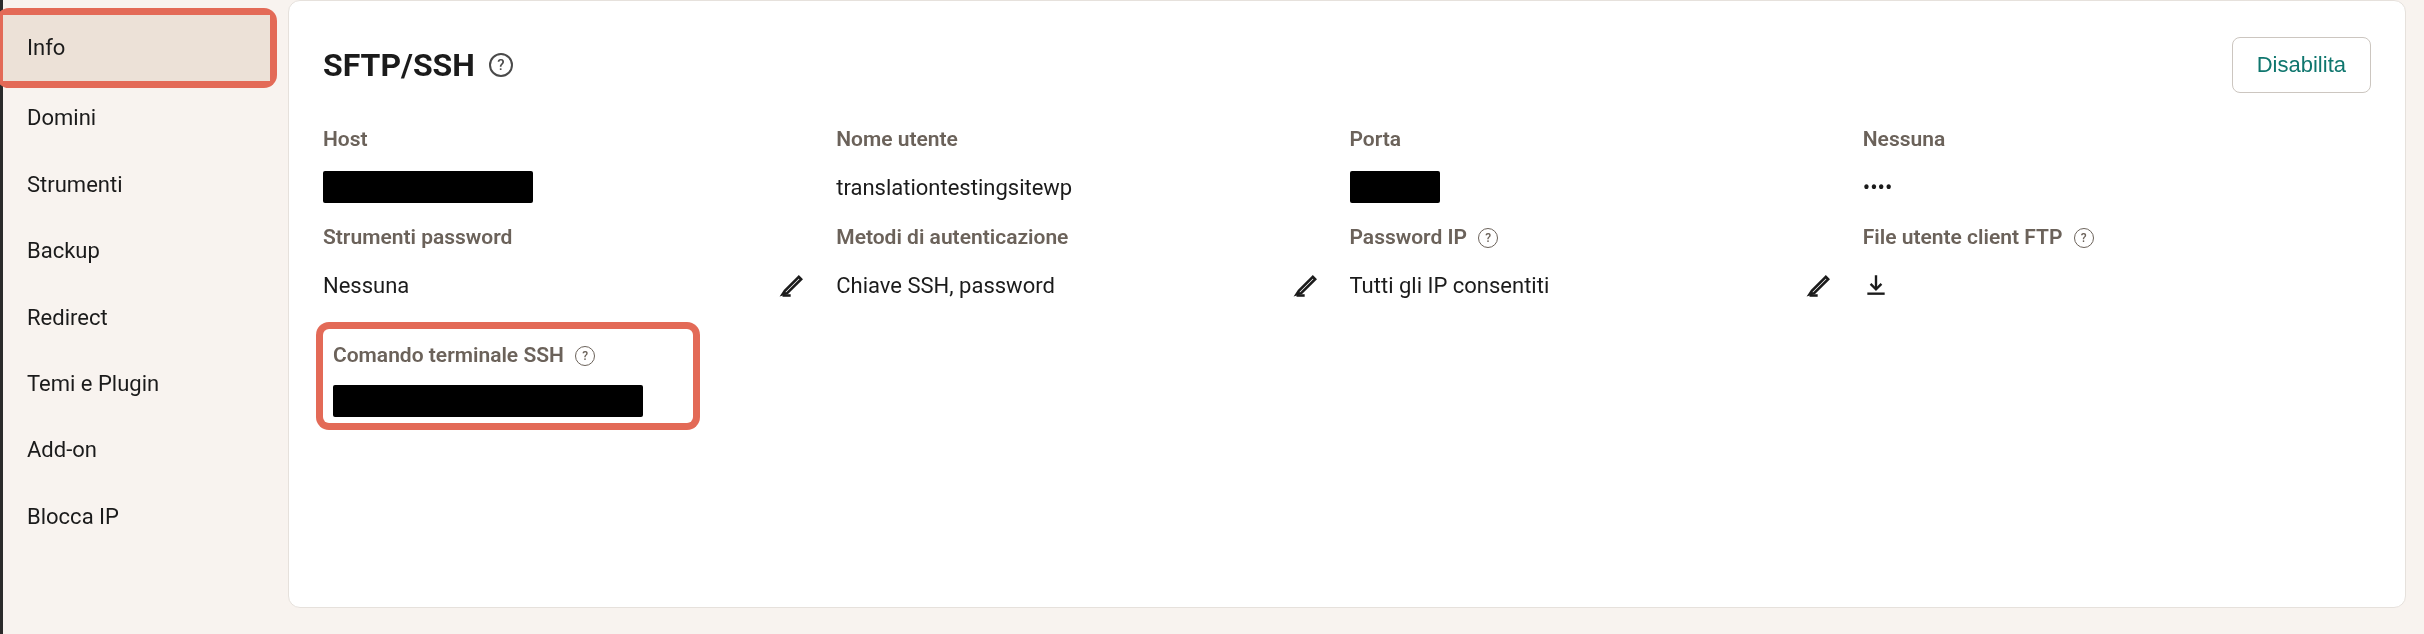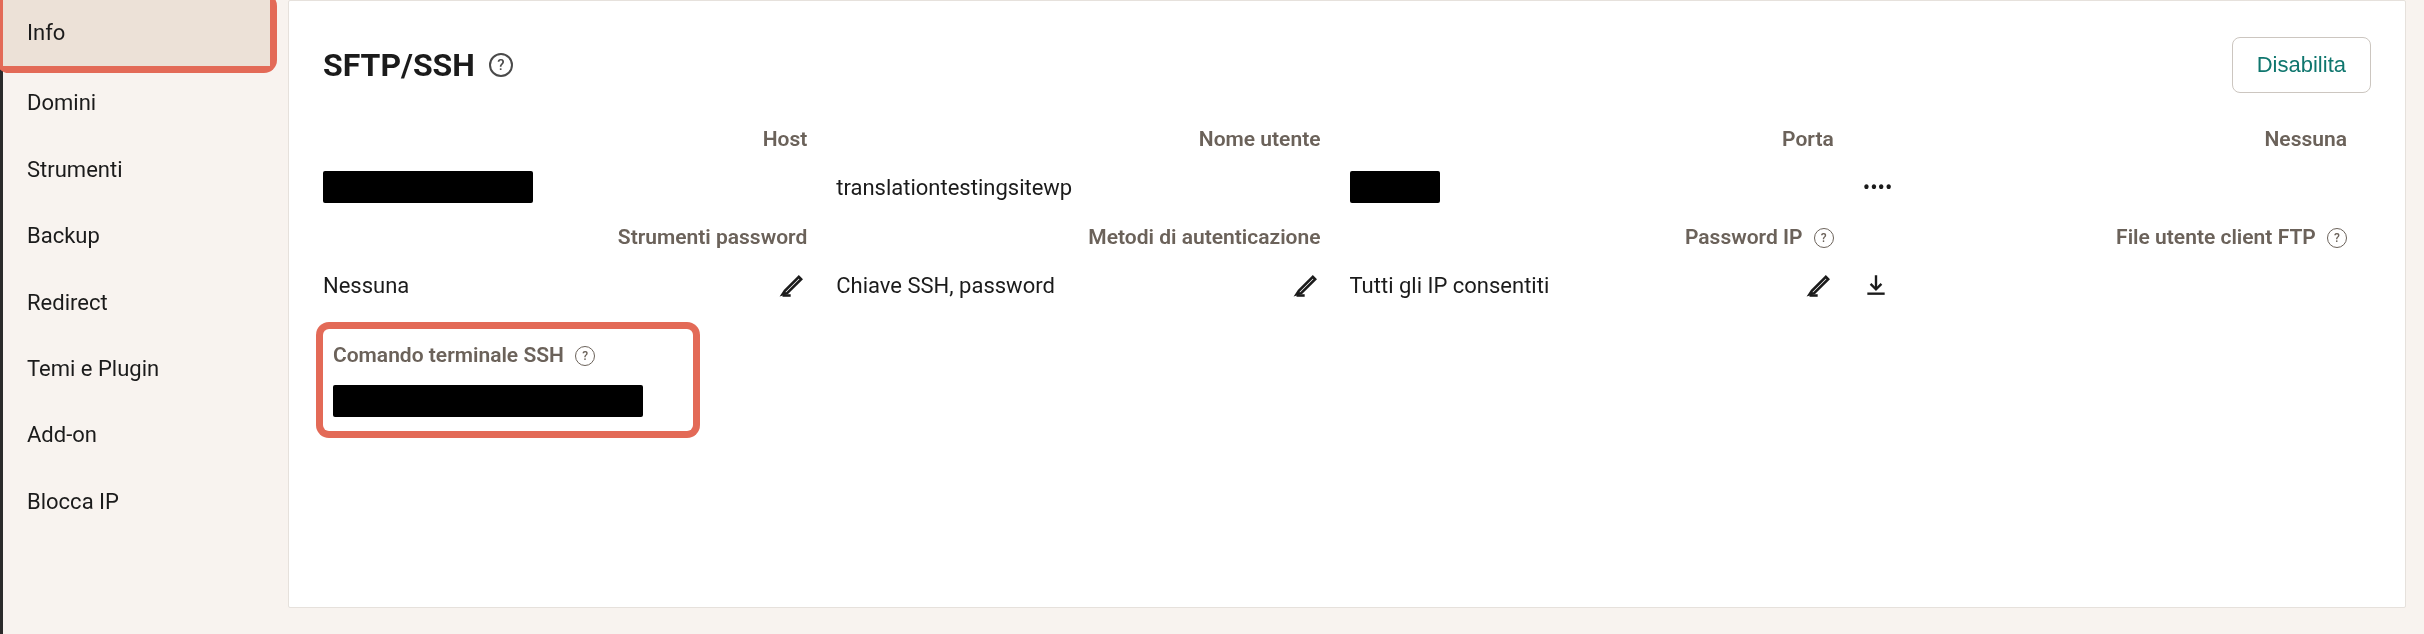--- a/index.html
+++ b/index.html
@@ -11,21 +11,21 @@
       display: flex;
       font-size: 22px;
     }
 
     
     .sidebar {
       width: 270px;
       flex: 0 0 270px;
       border-left: 3px solid #2b2b2b;
       background: #f8f3ef;
-      padding-top: 0;
+      padding-top: 15px;
     }
     .sidebar-item {
       padding: 20px 24px;
       cursor: pointer;
       font-size: 22px;
       color: #1b1b1b;
       line-height: 1.2;
     }
     .sidebar-item.active {
       background: #ece1d7;
@@ -43,21 +43,21 @@
     }
 
     
     .content {
       flex: 1;
       padding: 0 18px 18px 18px;
     }
     .panel {
       background: #ffffff;
       border: 1px solid #e6e1dc;
-      border-radius: 2px;
+      border-radius: 12px;
       padding: 36px 34px 54px 34px;
       height: 608px;
     }
 
     .panel-header {
       display: flex;
       align-items: center;
       justify-content: space-between;
       margin-bottom: 34px;
     }
@@ -103,21 +103,20 @@
       font-size: 22px;
       color: #0f766e;
       cursor: pointer;
     }
 
     
     .grid {
       display: grid;
       grid-template-columns: repeat(4, 1fr);
       gap: 5px;
-      text-align: right;
     }
     .cell {
       padding-right: 24px;
       margin-bottom: 20px;
     }
     .cell-label {
       font-size: 21px;
       font-weight: 600;
       color: #6b625a;
       margin-bottom: 18px;
@@ -155,21 +154,21 @@
     }
     .download-icon {
       width: 26px;
       height: 26px;
       cursor: pointer;
       flex-shrink: 0;
     }
 
     .ssh-block {
       width: 370px;
-      padding: 14px 10px 12px 10px;
+      padding: 14px 10px 4px 10px;
       margin-top: 6px;
     }
     .ssh-block .cell-label {
       margin-bottom: 16px;
     }
   </style>
 </head>
 <body>
 
 <div class="sidebar">

